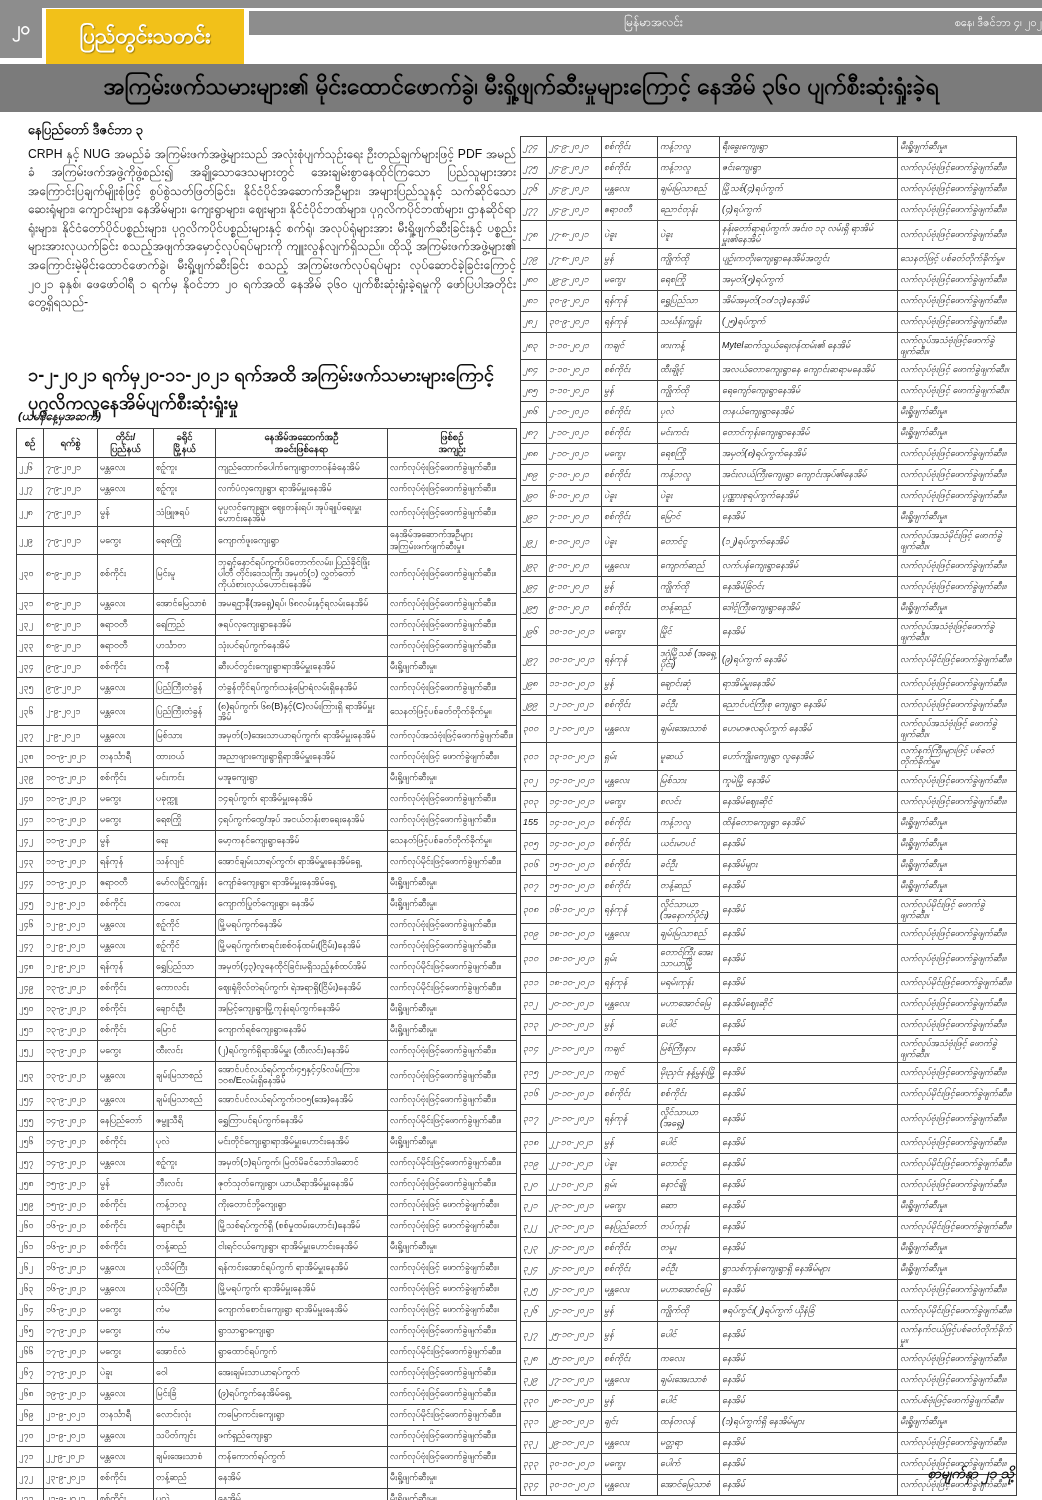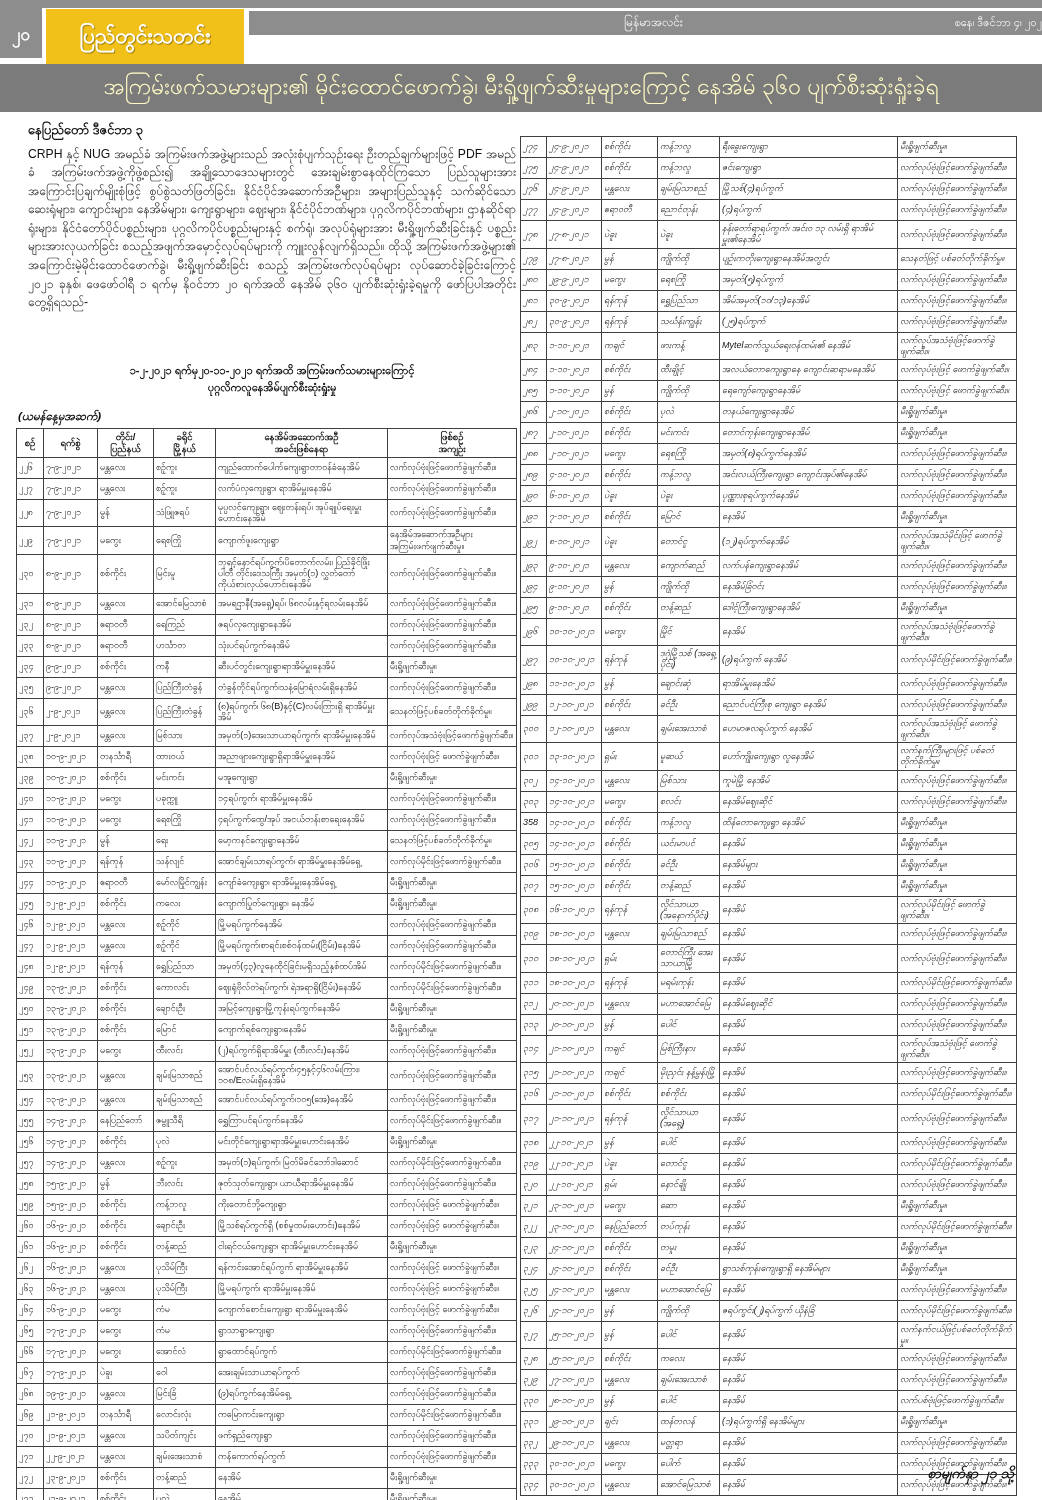--- a/index.html
+++ b/index.html
@@ -3,37 +3,37 @@
 <meta charset="utf-8">
 <style>
   html,body{margin:0;padding:0;}
   body{width:1042px;height:1500px;position:relative;background:#fff;
        font-family:"Liberation Sans","DejaVu Sans",sans-serif;color:#111;}
   .page{position:absolute;left:0;top:0;width:1042px;height:1500px;background:#fff;overflow:hidden;}
 
   .topbar{position:absolute;left:0;top:0;width:1042px;height:8px;background:#8d8d8d;}
   .pagenum{position:absolute;left:0;top:0;width:42px;height:58px;background:#8d8d8d;color:#fff;
            font-weight:bold;font-size:17px;display:flex;align-items:flex-end;justify-content:center;
-           padding-bottom:10px;box-sizing:border-box;}
+           padding-bottom:16px;box-sizing:border-box;}
   .section-label{position:absolute;left:46px;top:9px;width:198px;height:56px;background:#f2c119;
            color:#fff;font-weight:bold;font-size:21px;display:flex;align-items:center;justify-content:center;
            text-shadow:1px 1px 1px rgba(0,0,0,.35);}
   .masthead-strip{position:absolute;left:249px;top:11px;width:809px;height:24px;background:#8d8d8d;
            color:#fff;display:flex;align-items:center;}
   .masthead{flex:1;text-align:center;font-size:12px;}
   .issue-date{position:absolute;right:10px;font-size:11px;}
-  .headline{position:absolute;left:0;top:64px;width:1042px;height:48px;background:#7b7b7b;color:#fef9c3;
-           font-weight:normal;font-size:23px;display:flex;align-items:center;justify-content:center;white-space:nowrap;}
+  .headline{position:absolute;left:0;top:64px;width:1042px;height:48px;background:#7b7b7b;color:#000000;
+           font-weight:bold;font-size:23px;display:flex;align-items:center;justify-content:center;white-space:nowrap;}
 
   .intro{position:absolute;left:28px;top:120px;width:488px;height:240px;font-size:12.2px;
          line-height:1.52;text-align:justify;overflow:hidden;}
   .dateline{font-weight:bold;font-size:13px;margin-bottom:5px;text-align:left;}
 
-  .tbl-title{position:absolute;left:28px;top:362px;width:488px;text-align:center;font-weight:bold;
-         font-size:11px;line-height:1.55;}
+  .tbl-title{position:absolute;left:28px;top:362px;width:488px;text-align:left;font-weight:bold;
+         font-size:18px;line-height:1.55;}
   .cont-note{position:absolute;left:18px;top:409px;font-style:italic;font-weight:bold;font-size:11.5px;}
 
   table{border-collapse:collapse;table-layout:fixed;position:absolute;background:#fff;}
   td,th{border:1px solid #3f3f3f;font-size:9px;line-height:1.25;padding:2px 2px;
         vertical-align:middle;overflow:hidden;word-wrap:break-word;}
   th{font-weight:bold;text-align:center;white-space:pre-line;font-size:9.5px;background:#fff;}
   td{height:16px;}
   #left-table{left:16px;top:428px;width:500px;}
   #right-table{left:520px;top:136px;width:496px;font-style:italic;}
 
@@ -724,21 +724,21 @@
         </tr>
         <tr>
           <td>၃၀၃</td>
           <td>၁၄-၁၀-၂၀၂၁</td>
           <td>မကွေး</td>
           <td>စလင်း</td>
           <td>နေအိမ်ဈေးဆိုင်</td>
           <td>လက်လုပ်ဗုံးဖြင့်ဖောက်ခွဲဖျက်ဆီး။</td>
         </tr>
         <tr>
-          <td>358</td>
+          <td>155</td>
           <td>၁၄-၁၀-၂၀၂၁</td>
           <td>စစ်ကိုင်း</td>
           <td>ကန့်ဘလူ</td>
           <td>ထိန်တောကျေးရွာ နေအိမ်</td>
           <td>မီးရှို့ဖျက်ဆီးမှု။</td>
         </tr>
         <tr>
           <td>၃၀၅</td>
           <td>၁၄-၁၀-၂၀၂၁</td>
           <td>စစ်ကိုင်း</td>

